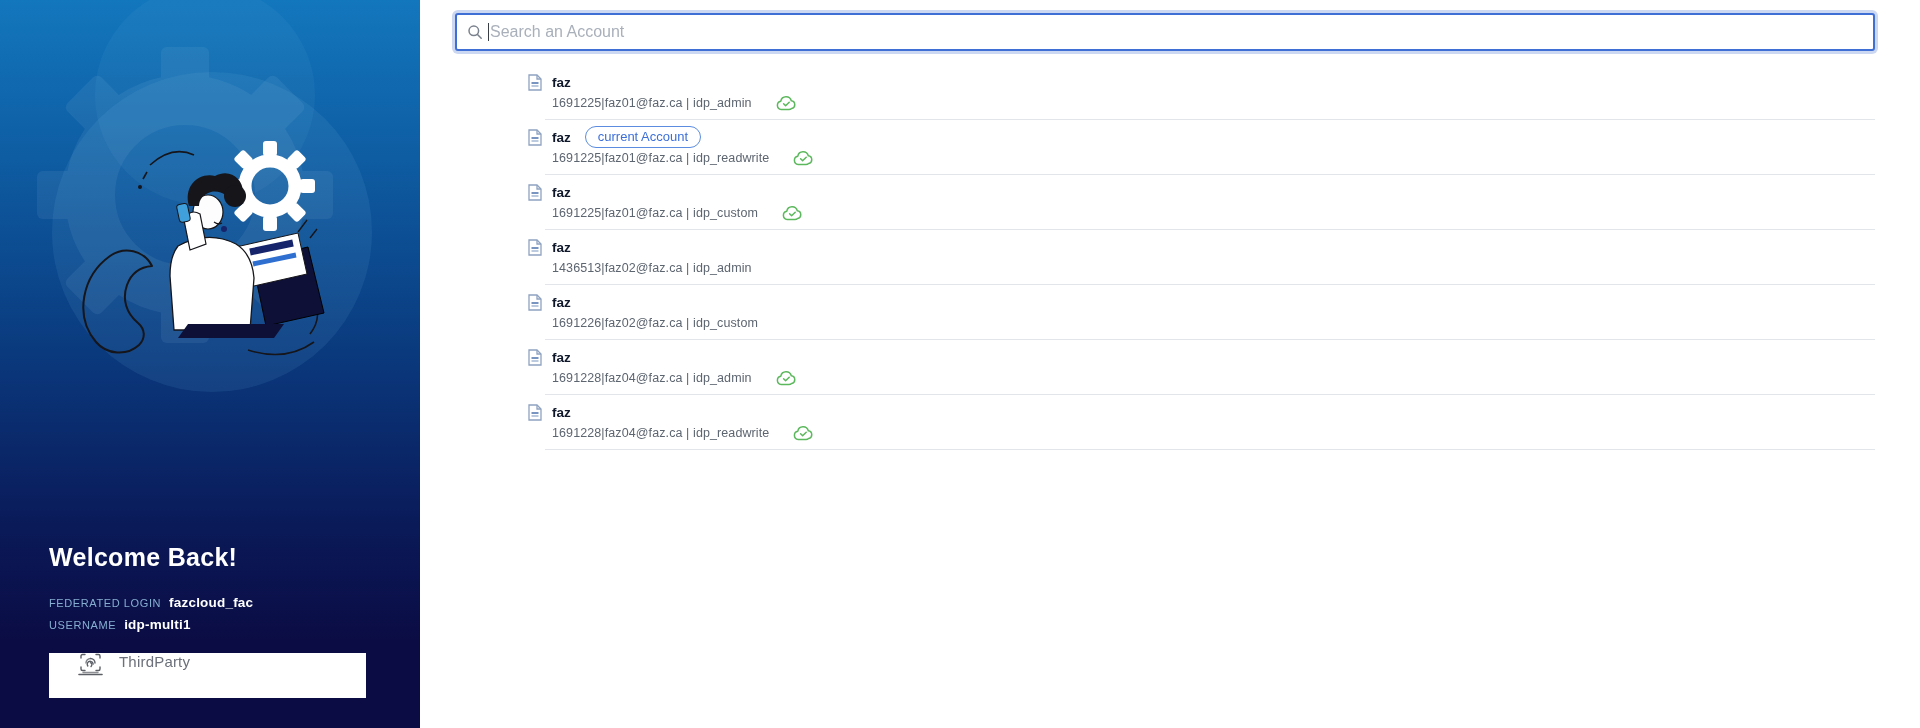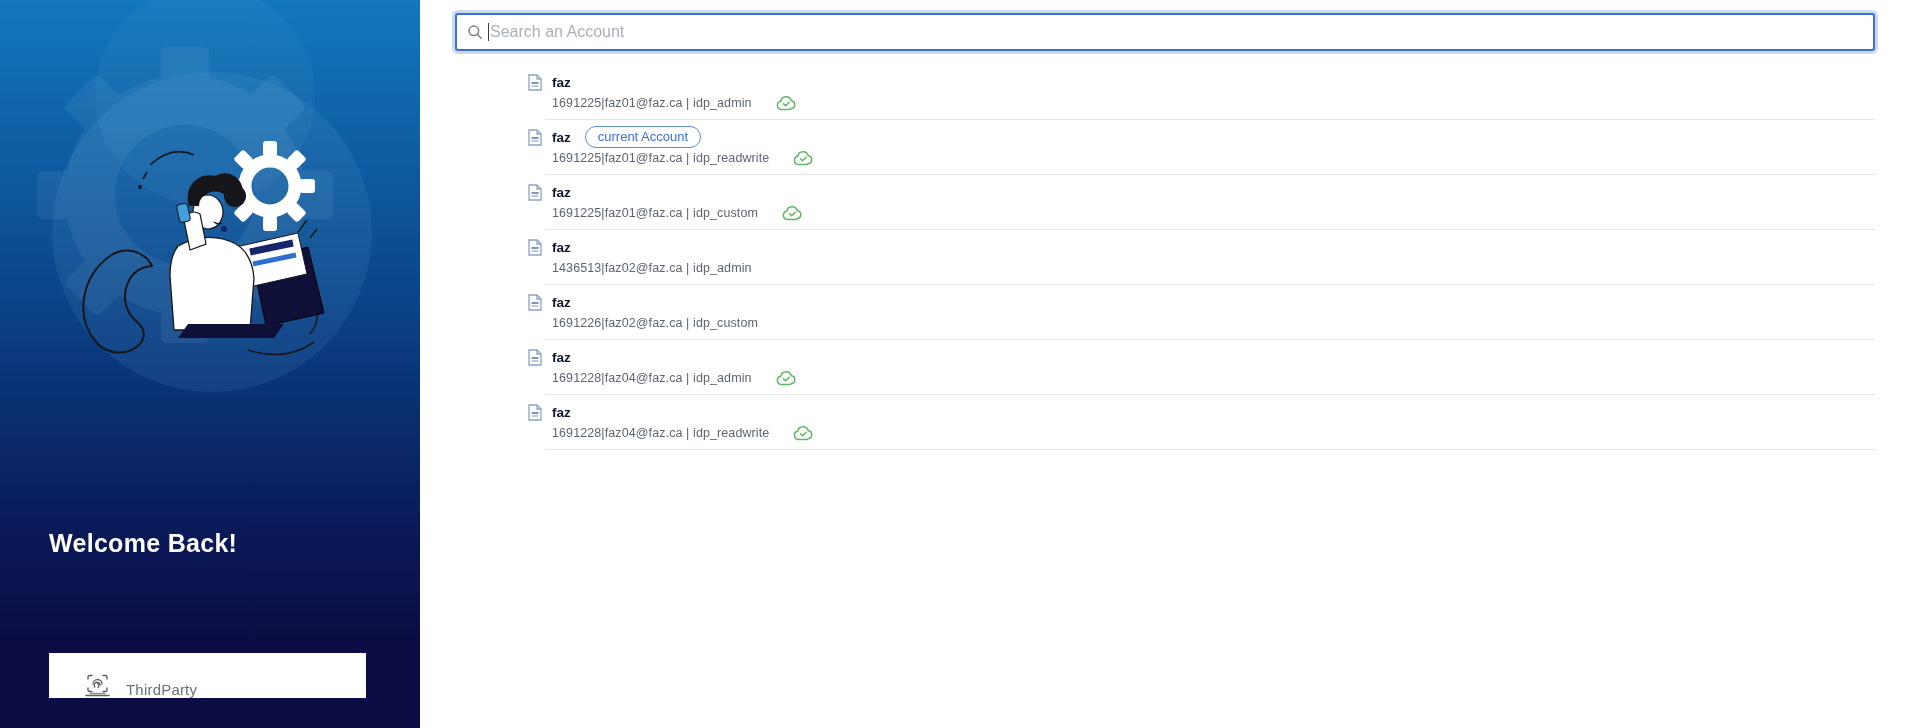--- a/index.html
+++ b/index.html
@@ -9,31 +9,31 @@
   .app { position:relative; width:1920px; height:728px; display:flex; }
 
   
   .sidebar {
     position:relative; width:420px; height:728px; flex:0 0 420px;
     background:linear-gradient(180deg,#1377bd 0%,#0e5ca2 22%,#0a3a7e 48%,#0a1a59 72%,#0b0c44 88%,#0b0c44 100%);
     overflow:hidden;
   }
   .illustration { position:absolute; top:0; left:0; width:420px; height:515px; }
 
-  .welcome { position:absolute; left:49px; top:529px; color:#ffffff;
+  .welcome { position:absolute; left:49px; top:543px; color:#ffffff;
     font-size:25px; font-weight:bold; letter-spacing:.3px; }
 
   .id-block { position:absolute; left:49px; top:592px; line-height:21px; }
   .id-row { display:flex; align-items:baseline; gap:8px; white-space:nowrap; }
   .id-label { color:#86aed1; font-size:11px; letter-spacing:.6px; }
   .id-value { color:#ffffff; font-size:13.5px; font-weight:bold; letter-spacing:.2px; }
 
   .thirdparty-btn { position:absolute; left:49px; top:653px; width:317px; height:45px;
-    background:#ffffff; border:none; display:flex; align-items:flex-end;
-    padding-left:35px; gap:15px; cursor:pointer; }
+    background:#ffffff; border:none; display:flex; align-items:flex-start;
+    padding-left:28px; gap:15px; cursor:pointer; }
   .thirdparty-btn .tp-label { color:#6b707a; font-size:15px; letter-spacing:.2px; }
 
   
   .main { flex:1; padding:0 45px 0 35px; background:#fff; }
 
   .main-title { margin-top:19px; color:#3f5fd8; font-size:18px; font-weight:bold;
     letter-spacing:.2px; }
 
   .search-wrap { position:relative; margin-top:13px; height:38px; background:#fff;
     border:2px solid #3f6ed5; border-radius:3px; box-shadow:0 0 0 3px #ccd8f2;
@@ -130,20 +130,30 @@
       <path d="M178 246 q30 -16 58 -2 q16 10 18 34 l-4 52 h-76 l-4 -54 q0 -20 8 -30 z" fill="#ffffff" stroke="#15151a" stroke-width="1.3"></path>
 
       <path d="M190 250 l-6 -30 q6 -12 16 -6 l6 30 z" fill="#ffffff" stroke="#15151a" stroke-width="1.2"></path>
       <rect x="178" y="204" width="11" height="18" rx="3" fill="#3fa0dc" stroke="#15151a" stroke-width="1" transform="rotate(-12 183 213)"></rect>
 
       <path d="M188 324 L284 324 L274 338 L178 338 Z" fill="#0e1038"></path>
     </svg>
 
     <div class="welcome">Welcome Back!</div>
 
+    <div class="id-block">
+      <div class="id-row">
+        <span class="id-label">FEDERATED LOGIN</span>
+        <span class="id-value">fazcloud_fac</span>
+      </div>
+      <div class="id-row">
+        <span class="id-label">USERNAME</span>
+        <span class="id-value">idp-multi1</span>
+      </div>
+    </div>
 
     <button class="thirdparty-btn">
       <span style="display:flex;">
         <svg width="27" height="24" viewBox="0 0 27 24" fill="none" stroke="#5c6066" stroke-width="1.4" stroke-linecap="round">
           <path d="M4 5 V3 a1.5 1.5 0 0 1 1.5 -1.5 H8"></path>
           <path d="M19 1.5 h2.5 A1.5 1.5 0 0 1 23 3 v2"></path>
           <path d="M23 14 v2 a1.5 1.5 0 0 1 -1.5 1.5 H19"></path>
           <path d="M8 17.5 H5.5 A1.5 1.5 0 0 1 4 16 v-2"></path>
           <path d="M13.5 5.5 a4.5 4.5 0 0 1 4.5 4.5"></path>
           <path d="M9 10 a4.5 4.5 0 0 1 4.5 -4.5" opacity=".8"></path>

